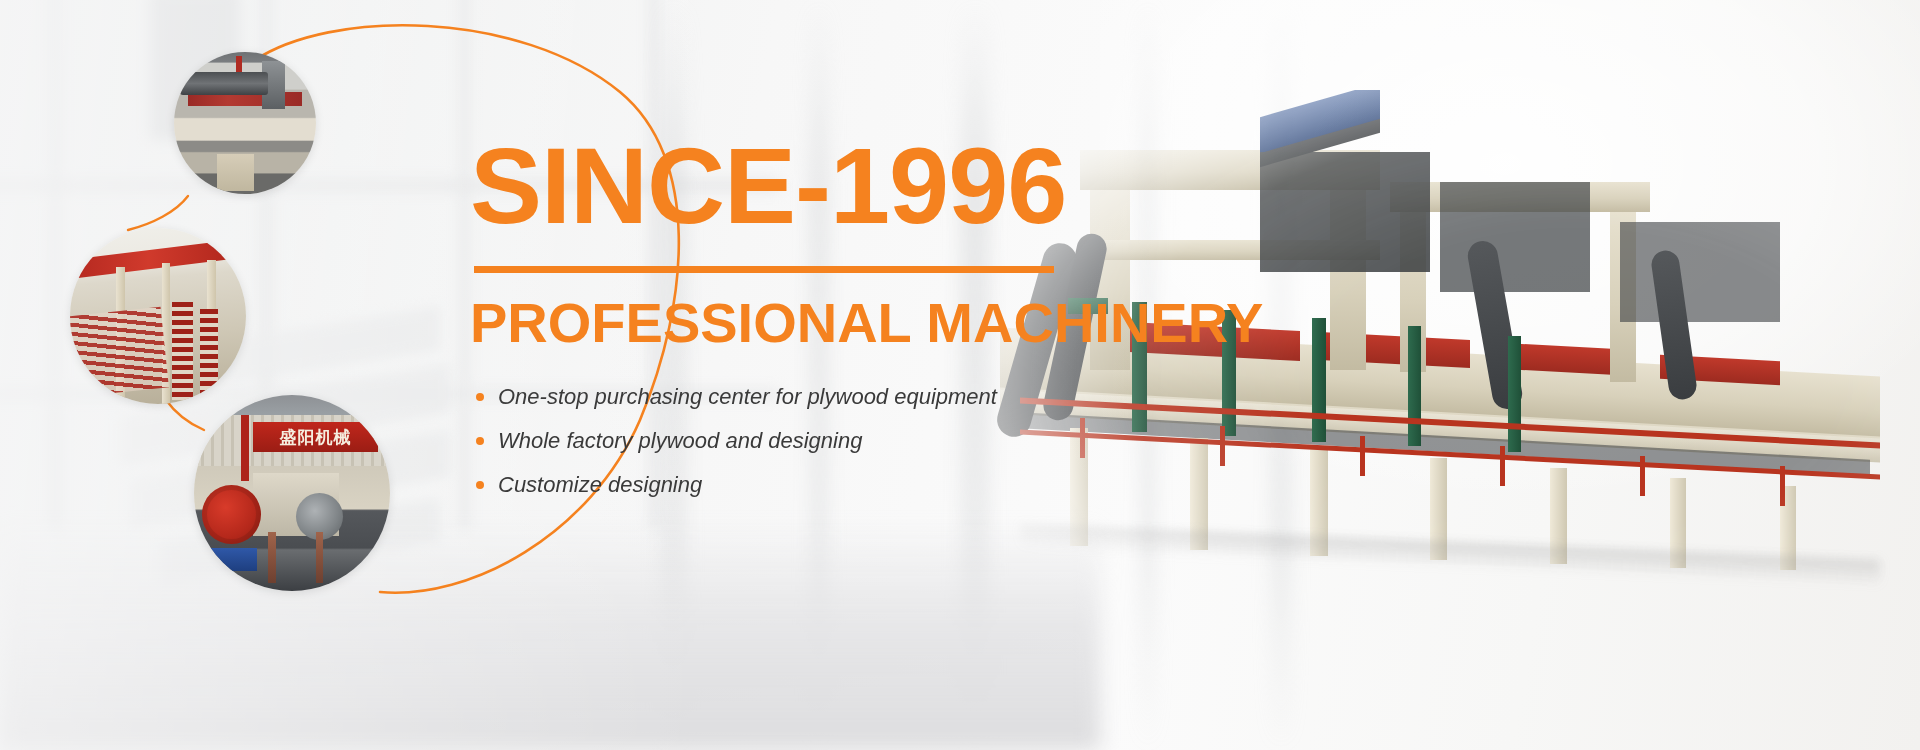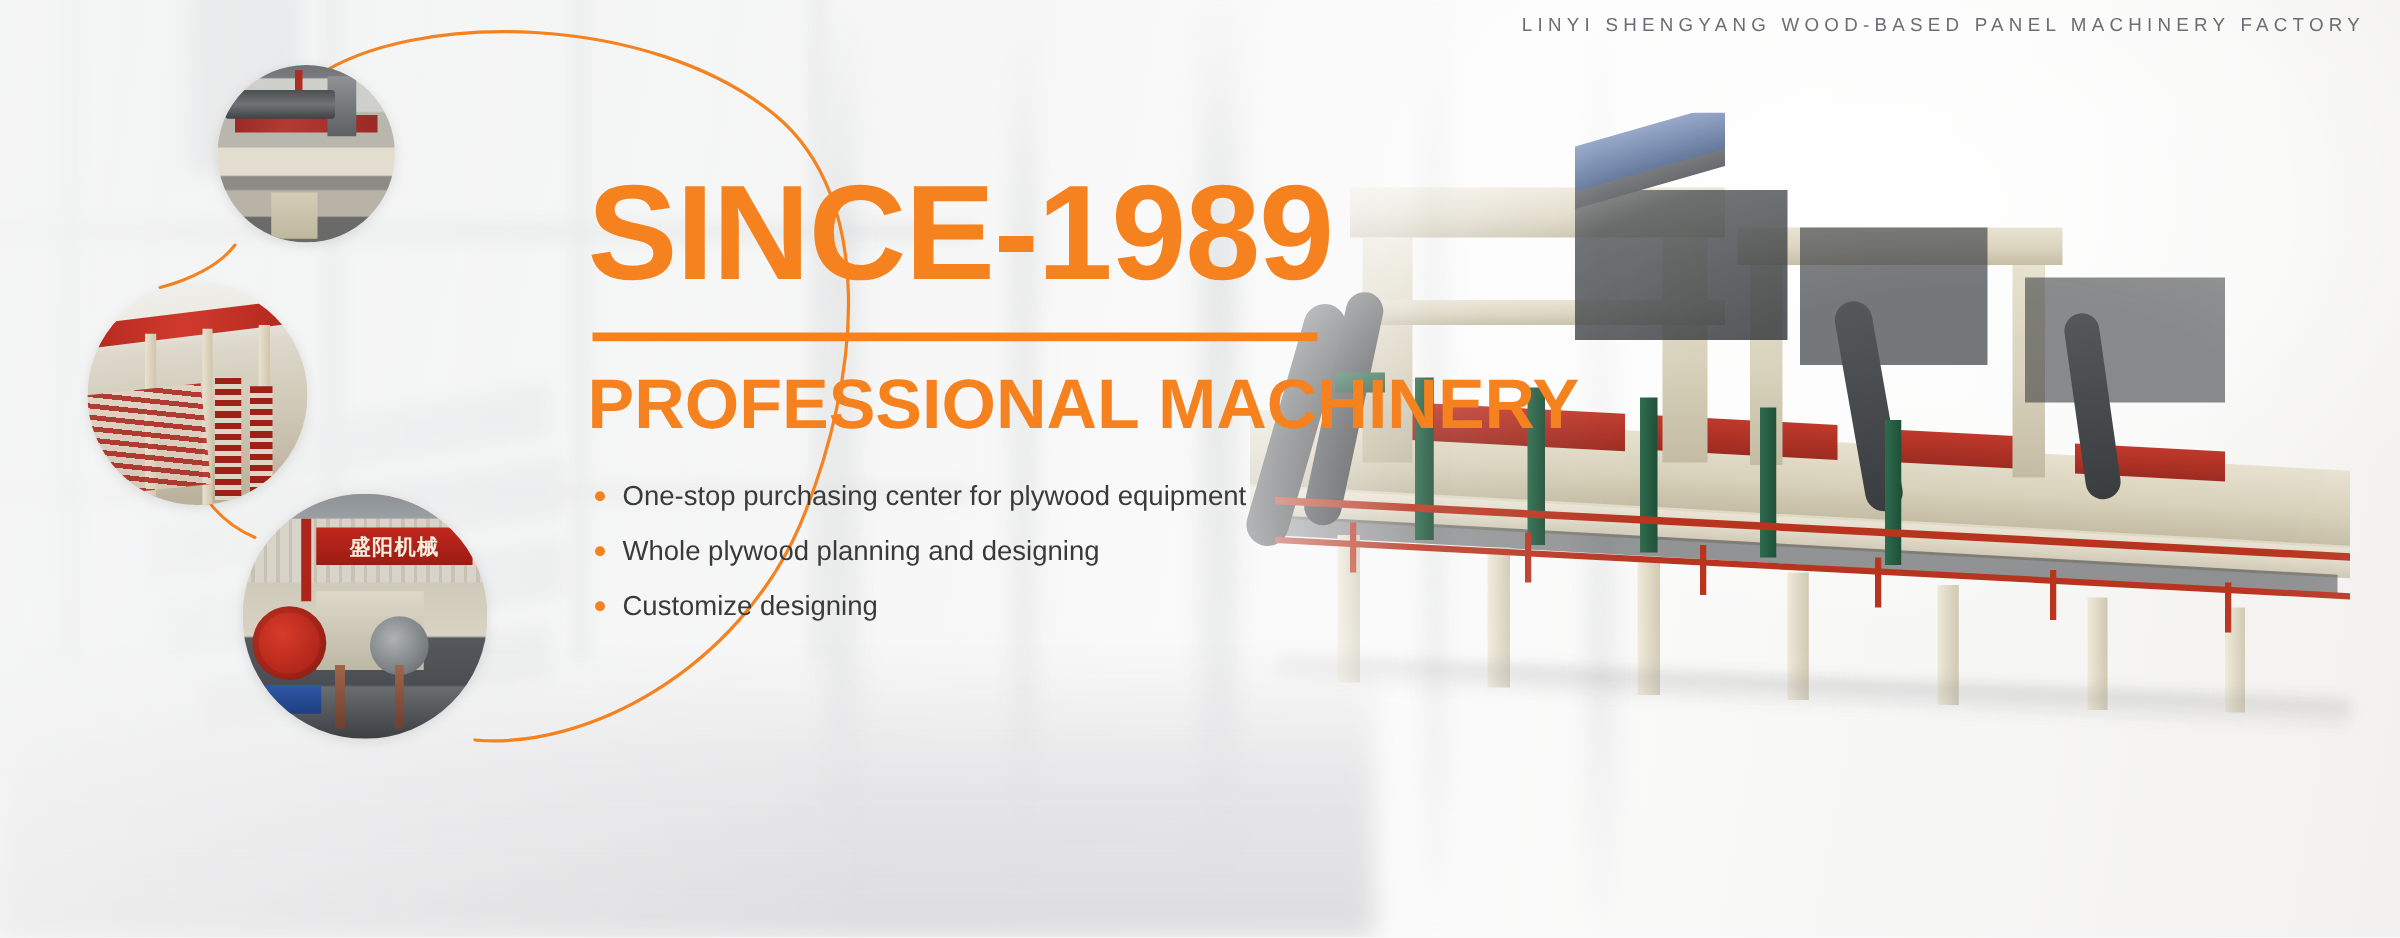--- a/index.html
+++ b/index.html
@@ -272,20 +272,21 @@
     letter-spacing: 0px;
     color: #f5821f;
     margin: 22px 0 0 0;
     white-space: nowrap;
     font-family: "Liberation Sans", sans-serif;
   }
   .bullets {
     list-style: none;
     margin: 34px 0 0 6px;
     padding: 0;
+    font-style: italic;
   }
   .bullets li {
     position: relative;
     padding-left: 22px;
     margin-bottom: 20px;
     font-size: 22px;
     color: #3a3a3a;
     line-height: 1.1;
     white-space: nowrap;
   }
@@ -438,37 +439,36 @@
       <span class="signboard">盛阳机械</span>
       <span class="body"></span>
       <span class="wheel-a"></span>
       <span class="wheel-b"></span>
       <span class="leg-a"></span>
       <span class="leg-b"></span>
       <span class="blue-base"></span>
     </div>
   </div>
 
-  <div class="company-line">LINYI SHENGYANG WOOD-BASED PANEL MACHINERY FACTORY</div>
 
   <div class="copy">
-    <h1 class="headline">SINCE-1989</h1>
+    <h1 class="headline">SINCE-1996</h1>
 
     <div class="rule"></div>
 
     <h2 class="subhead">PROFESSIONAL MACHINERY</h2>
 
     <ul class="bullets">
       <li>
         <span class="dot"></span>
         <span>One-stop purchasing center for plywood equipment</span>
       </li>
       <li>
         <span class="dot"></span>
-        <span>Whole plywood planning and designing</span>
+        <span>Whole factory plywood and designing</span>
       </li>
       <li>
         <span class="dot"></span>
         <span>Customize designing</span>
       </li>
     </ul>
   </div>
 
 </div>
 

